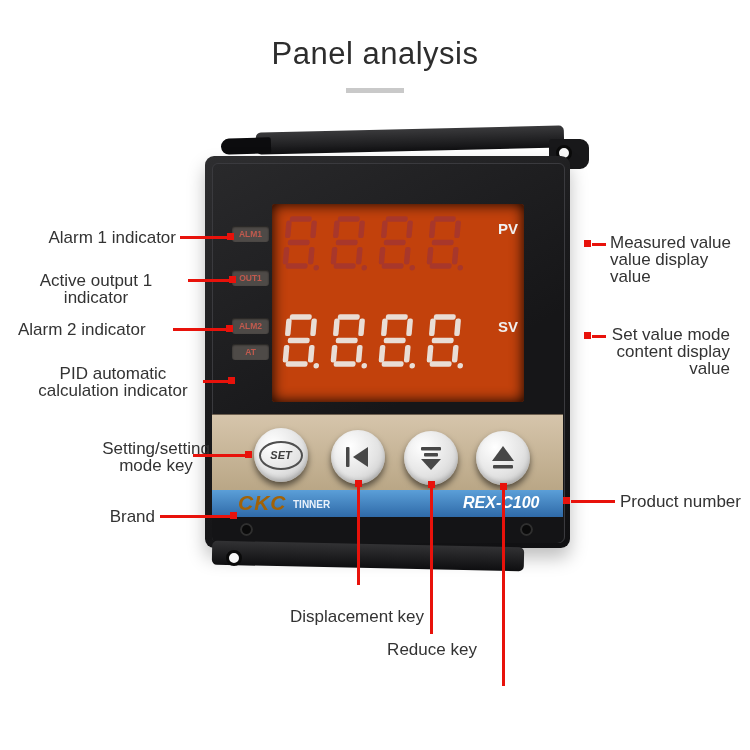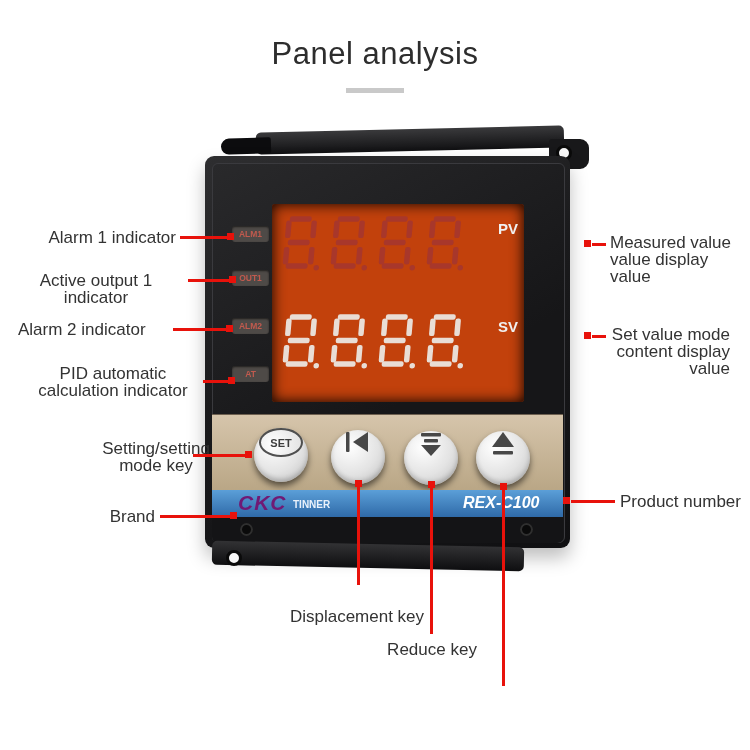--- a/index.html
+++ b/index.html
@@ -28,48 +28,48 @@
   .device-body{position:absolute;left:205px;top:156px;width:365px;height:392px;border-radius:9px;
       background:linear-gradient(155deg,#2e2e30 0%,#1a1a1c 45%,#101012 100%);
       box-shadow:0 10px 18px rgba(0,0,0,.25);}
   .device-bezel{position:absolute;left:212px;top:163px;width:351px;height:378px;border-radius:6px;
       border:1px solid #3a3a3e;background:linear-gradient(150deg,#29292b,#161618 60%);}
 
   
   .ind{position:absolute;left:232px;width:37px;height:16px;border-radius:3px;background:#4e4a47;
       color:#c05a4e;font-size:8.5px;font-weight:bold;text-align:center;line-height:16px;
       box-shadow:inset 0 1px 2px rgba(0,0,0,.6);}
-  .ind1{top:226px;} .ind2{top:270px;} .ind3{top:318px;} .ind4{top:366px;}
+  .ind1{top:226px;} .ind2{top:270px;} .ind3{top:318px;} .ind4{top:344px;}
 
   
   .display-window{position:absolute;left:272px;top:204px;width:252px;height:198px;border-radius:3px;
       background:#c2410c;box-shadow:inset 0 0 14px #000;}
   .digits{position:absolute;left:10px;display:flex;gap:8px;transform:skewX(-5deg);}
   .pv-digits{top:10px;} .sv-digits{top:108px;}
   .pv-label,.sv-label{position:absolute;right:6px;color:#f0f0f0;font-size:15px;font-weight:bold;}
   .pv-label{top:16px;} .sv-label{top:114px;}
 
   
   .beige-strip{position:absolute;left:212px;top:414px;width:351px;height:76px;
       background:linear-gradient(#d6c5ab,#b9a685);border-top:1px solid #6e6050;}
   .btn{position:absolute;width:54px;height:54px;border-radius:50%;
       background:radial-gradient(circle at 35% 30%,#ffffff,#e3e3e3 55%,#bcbcbc 100%);
       box-shadow:0 4px 6px rgba(0,0,0,.55), inset 0 -3px 4px rgba(0,0,0,.18);
-      display:flex;align-items:flex-start;justify-content:center;}
+      display:flex;align-items:center;justify-content:center;font-style:italic;}
   .btn-set{left:254px;top:428px;} .btn-shift{left:331px;top:430px;}
   .btn-down{left:404px;top:431px;} .btn-up{left:476px;top:431px;}
   .set-oval{width:40px;height:25px;border:2px solid #4f4f4f;border-radius:50%;
       display:flex;align-items:center;justify-content:center;font-size:11px;font-weight:bold;color:#3e3e3e;}
   .glyph{display:block;}
 
   
   .blue-strip{position:absolute;left:212px;top:490px;width:351px;height:27px;
       background:linear-gradient(#5b9fd8,#2f6aa8);}
   .brand-ckc{position:absolute;left:238px;top:491px;font-size:21px;font-weight:bold;font-style:italic;
-      color:#701a75;letter-spacing:1px;}
+      color:#a16207;letter-spacing:1px;}
   .brand-tinner{position:absolute;left:293px;top:499px;font-size:10px;font-weight:bold;color:#eaf2fb;}
   .model{position:absolute;left:463px;top:494px;font-size:16px;font-weight:bold;font-style:italic;color:#ffffff;}
 
   
   .bottom-strip{position:absolute;left:212px;top:517px;width:351px;height:26px;background:#141416;
       border-radius:0 0 6px 6px;}
   .screw{position:absolute;width:13px;height:13px;border-radius:50%;background:#0a0a0a;
       box-shadow:inset 0 0 0 2px #2f2f2f;}
   .screw-l{left:240px;top:523px;} .screw-r{left:520px;top:523px;}
 

